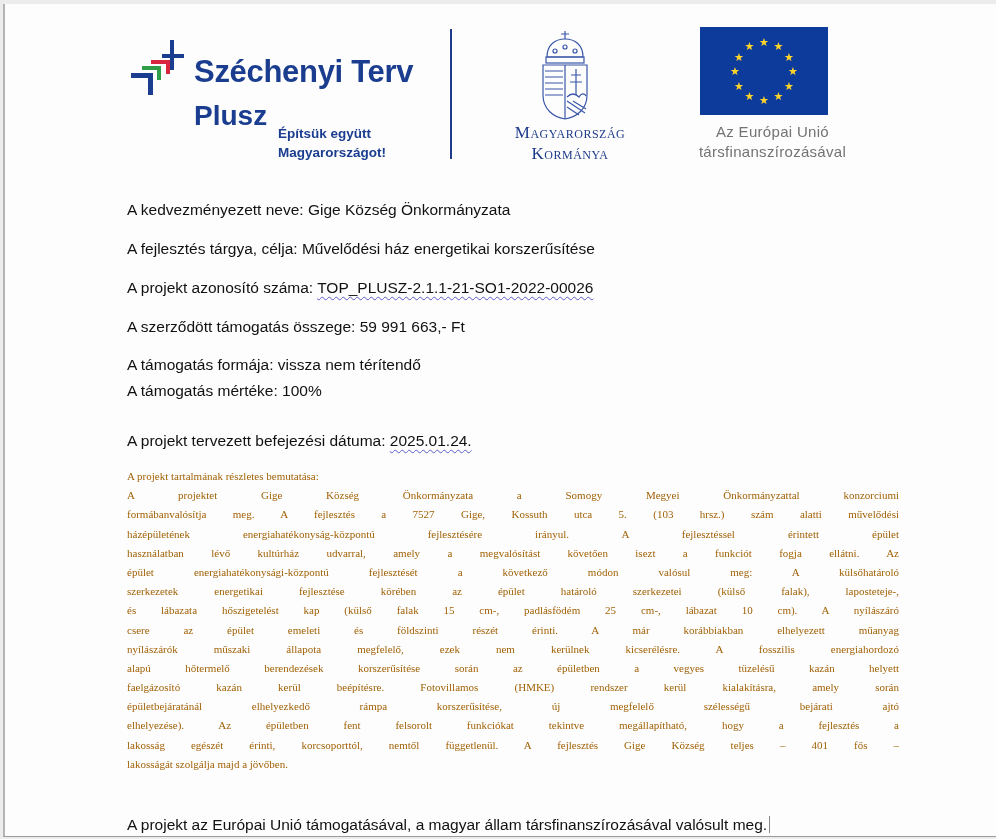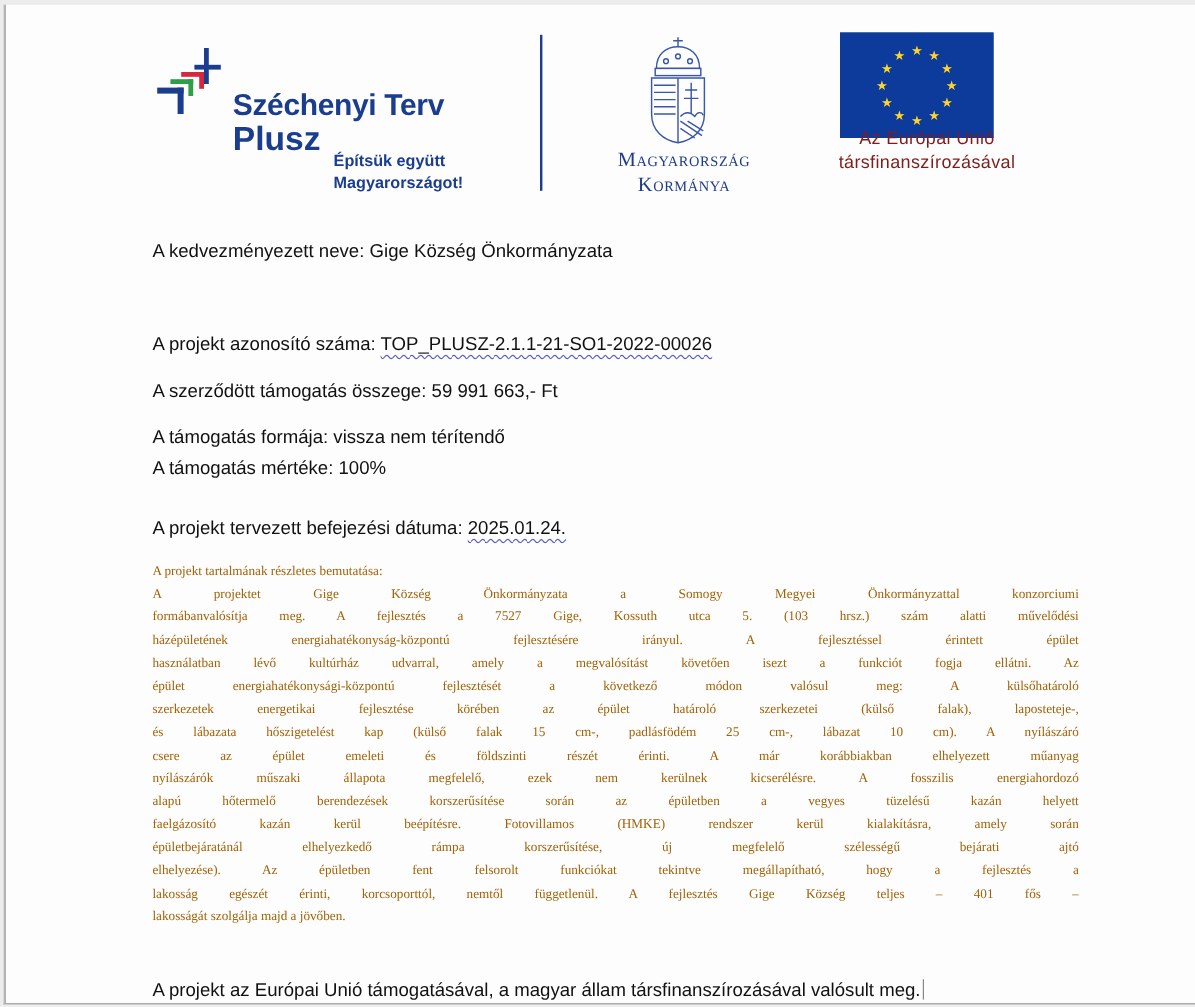--- a/index.html
+++ b/index.html
@@ -13,44 +13,44 @@
       position: absolute; left: 3px; top: 4px; width: 993px; height: 833px;
       background: #fdfdfd;
       border-left: 2px solid #b4b4b4;
       border-bottom: 1px solid #9a9a9a;
       box-sizing: border-box;
     }
     .header { position: absolute; left: 0; top: 0; width: 100%; height: 170px; }
     .szt-logo { position: absolute; left: 124px; top: 34px; width: 280px; height: 115px; }
     .szt-mark { position: absolute; left: 0; top: 0; width: 70px; height: 60px; }
     .szt-title1 {
-      position: absolute; left: 65px; top: 36px;
-      font-size: 25px; font-weight: bold; color: #1a3d8f; letter-spacing: -0.3px; white-space: nowrap;
+      position: absolute; left: 65px; top: 16px;
+      font-size: 31px; font-weight: bold; color: #1a3d8f; letter-spacing: -0.3px; white-space: nowrap;
     }
     .szt-title2 {
       position: absolute; left: 65px; top: 62px;
       font-size: 28px; font-weight: bold; color: #1a3d8f; white-space: nowrap;
     }
     .szt-slogan {
       position: absolute; left: 149px; top: 86px;
       font-size: 13.5px; font-weight: bold; color: #1a3d8f; line-height: 19px; white-space: nowrap;
     }
     .divider { position: absolute; left: 445px; top: 25px; width: 2px; height: 130px; background: #1f3b8c; }
     .gov-logo { position: absolute; left: 480px; top: 25px; width: 170px; height: 135px; }
     .gov-crest { position: absolute; left: 50px; top: 0; width: 60px; height: 92px; }
     .gov-text {
       position: absolute; left: 0; top: 93px; width: 170px; text-align: center;
       font-family: "Liberation Serif", serif; color: #1f3b8c; font-size: 17px; line-height: 21px; letter-spacing: 0.5px;
       font-variant: small-caps;
     }
     .eu-logo { position: absolute; left: 690px; top: 23px; width: 170px; height: 140px; }
     .eu-flag { position: absolute; left: 5px; top: 0; width: 128px; height: 88px; background: #0d3b9c; }
     .eu-text {
-      position: absolute; left: -10px; top: 79px; width: 175px; text-align: center;
-      color: #7f1d1d; font-size: 15px; line-height: 20px; letter-spacing: 0.3px;
+      position: absolute; left: -10px; top: 95px; width: 175px; text-align: center;
+      color: #737373; font-size: 15px; line-height: 20px; letter-spacing: 0.3px;
     }
     .field {
       position: absolute; left: 122px; font-size: 15.5px; color: #111; white-space: nowrap;
     }
     .squiggle-blue { text-decoration: underline wavy #5b5bc9; text-decoration-thickness: 1px; text-underline-offset: 3px; }
     .desc {
       position: absolute; left: 122px; top: 463px; width: 772px;
       font-size: 11px; color: #a16207; line-height: 19.2px;
       font-family: Liberation Serif, serif;
     }
@@ -132,20 +132,24 @@
         <div>Az Európai Unió</div>
         <div>társfinanszírozásával</div>
       </div>
     </div>
   </div>
 
   <div class="field" style="top:197px">
     <span>A kedvezményezett neve:</span>
     <span>Gige Község Önkormányzata</span>
   </div>
+  <div class="field" style="top:236px">
+    <span>A fejlesztés tárgya, célja:</span>
+    <span>Művelődési ház energetikai korszerűsítése</span>
+  </div>
   <div class="field" style="top:275px">
     <span>A projekt azonosító száma:</span>
     <span class="squiggle-blue">TOP_PLUSZ-2.1.1-21-SO1-2022-00026</span>
   </div>
   <div class="field" style="top:314px">
     <span>A szerződött támogatás összege:</span>
     <span>59 991 663,- Ft</span>
   </div>
   <div class="field" style="top:352px">
     <span>A támogatás formája:</span>

